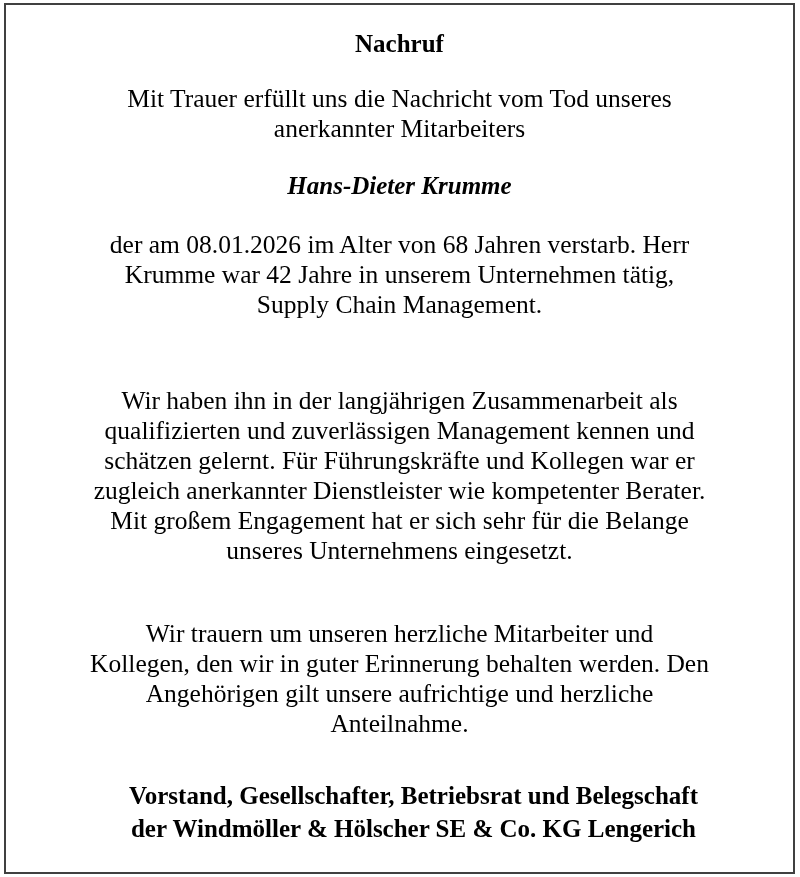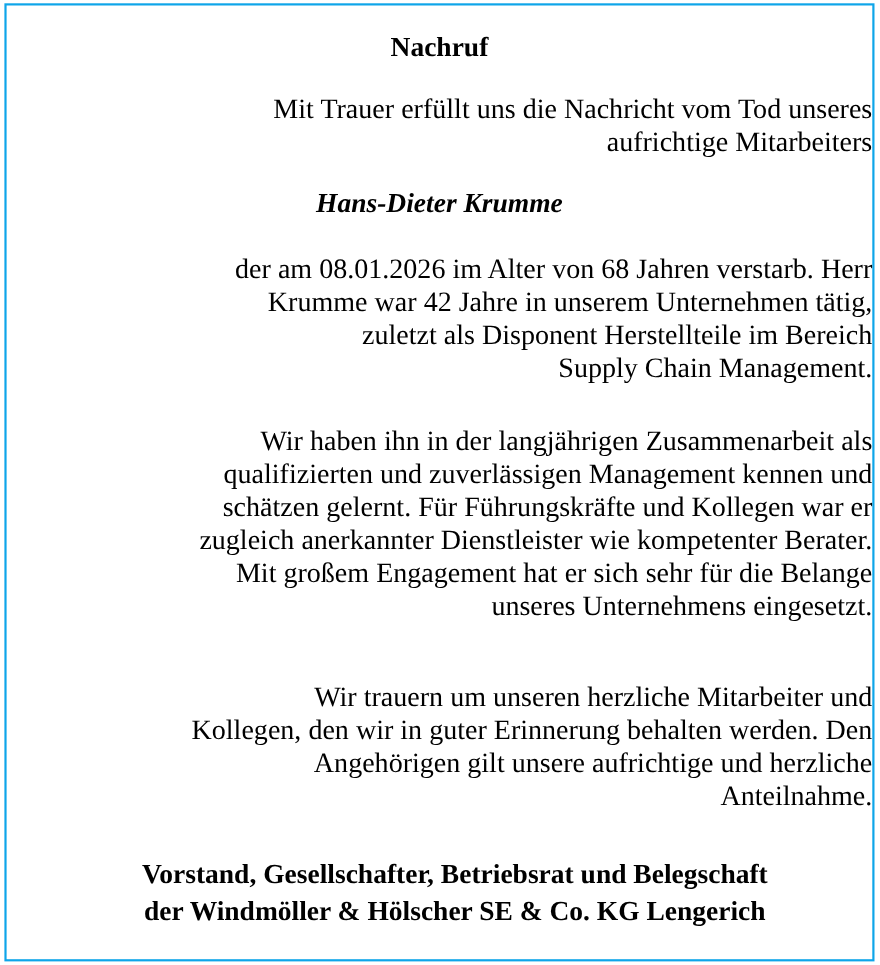--- a/index.html
+++ b/index.html
@@ -12,21 +12,21 @@
       height: 877px;
       position: relative;
       overflow: hidden;
     }
     .frame {
       position: absolute;
       left: 4px;
       top: 3px;
       width: 787px;
       height: 867px;
-      border: 2px solid #0ea5e9;
+      border: 2px solid #404040;
       box-sizing: content-box;
       background: #ffffff;
     }
     .content {
       position: absolute;
       left: 0;
       right: 0;
       top: 0;
       text-align: center;
       font-family: "Liberation Serif", "DejaVu Serif", serif;
@@ -38,21 +38,20 @@
       top: 24px;
       font-weight: bold;
       font-size: 25px;
       line-height: 30px;
     }
     .para {
       position: absolute;
       left: 0; right: 0;
       font-size: 25.5px;
       line-height: 30px;
-      text-align: right;
     }
     .para .line {
       display: block;
       white-space: nowrap;
     }
     .p-intro { top: 79px; }
     .name {
       position: absolute;
       left: 0; right: 0;
       top: 166px;
@@ -81,29 +80,28 @@
 </head>
 <body>
 
 <div class="frame">
   <div class="content">
 
     <div class="title">Nachruf</div>
 
     <div class="para p-intro">
       <span class="line">Mit Trauer erfüllt uns die Nachricht vom Tod unseres</span>
-      <span class="line">aufrichtige Mitarbeiters</span>
+      <span class="line">anerkannter Mitarbeiters</span>
     </div>
 
     <div class="name">Hans-Dieter Krumme</div>
 
     <div class="para p-bio">
       <span class="line">der am 08.01.2026 im Alter von 68 Jahren verstarb. Herr</span>
       <span class="line">Krumme war 42 Jahre in unserem Unternehmen tätig,</span>
-      <span class="line">zuletzt als Disponent Herstellteile im Bereich</span>
       <span class="line">Supply Chain Management.</span>
     </div>
 
     <div class="para p-tribute">
       <span class="line">Wir haben ihn in der langjährigen Zusammenarbeit als</span>
       <span class="line">qualifizierten und zuverlässigen Management kennen und</span>
       <span class="line">schätzen gelernt. Für Führungskräfte und Kollegen war er</span>
       <span class="line">zugleich anerkannter Dienstleister wie kompetenter Berater.</span>
       <span class="line">Mit großem Engagement hat er sich sehr für die Belange</span>
       <span class="line">unseres Unternehmens eingesetzt.</span>

